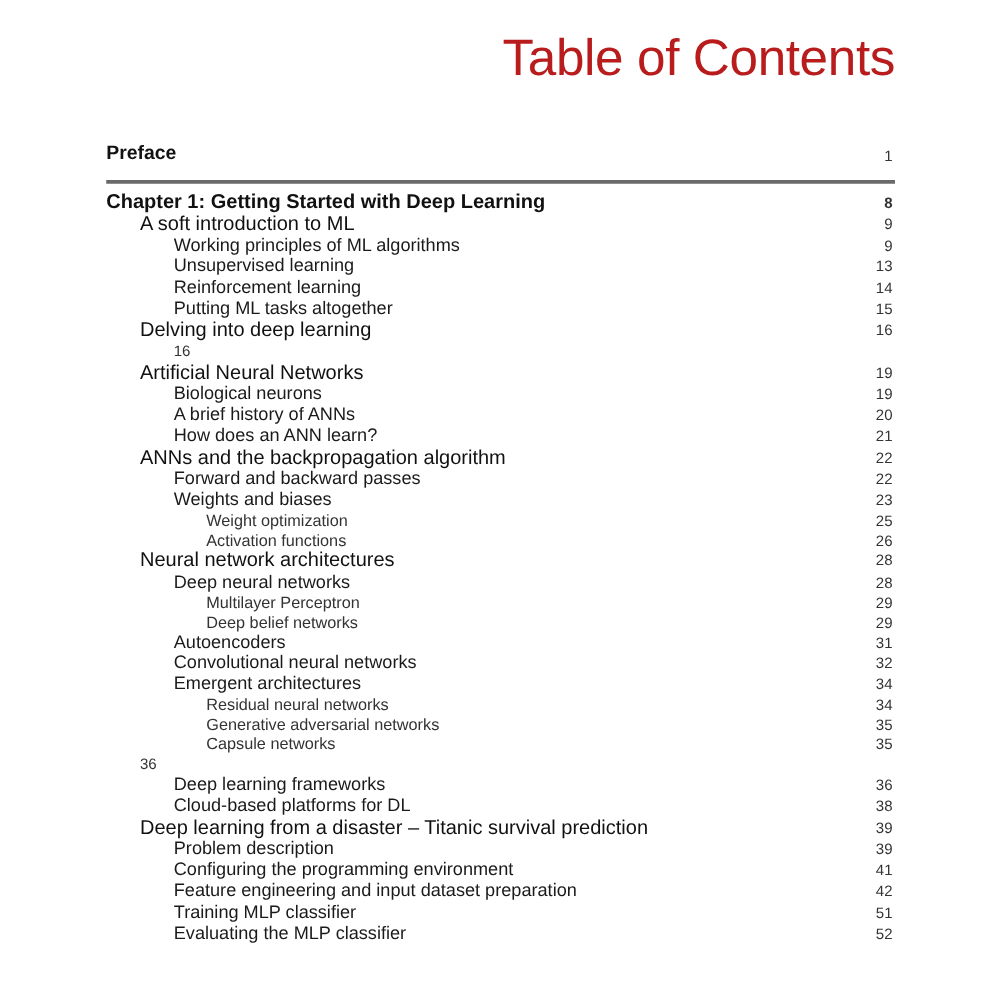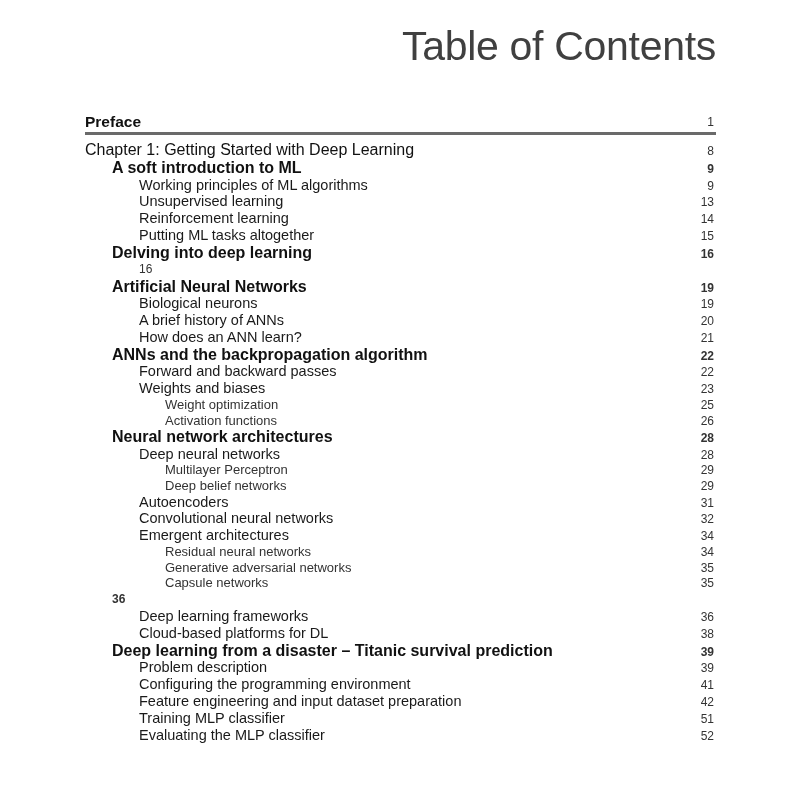--- a/index.html
+++ b/index.html
@@ -15,37 +15,37 @@
       font-family: "Liberation Sans", sans-serif;
       color: #111111;
     }
     .page-title {
       position: absolute;
       right: 84px;
       top: 20px;
       font-size: 41px;
       font-weight: normal;
       letter-spacing: -0.3px;
-      color: #404040;
+      color: #b91c1c;
       margin: 0;
       line-height: 52px;
     }
     .toc {
       position: absolute;
       left: 85px;
       top: 112px;
       width: 631px;
     }
     .preface-row {
       display: flex;
       justify-content: space-between;
-      align-items: center;
+      align-items: flex-end;
       height: 20px;
       border-bottom: 3px solid #6a6a6a;
-      padding-bottom: 0px;
+      padding-bottom: 12px;
     }
     .preface-label {
       font-weight: bold;
       font-size: 15.5px;
       line-height: 18px;
     }
     .preface-page {
       font-size: 12px;
       color: #333;
       padding-right: 2px;
@@ -59,31 +59,32 @@
       justify-content: space-between;
       align-items: baseline;
       white-space: nowrap;
     }
     .row .page {
       font-size: 12px;
       color: #333;
       padding-right: 2px;
     }
     .lvl0 {
-      font-weight: normal;
+      font-weight: bold;
       font-size: 16px;
       height: 18px;
       line-height: 18px;
     }
     .lvl1 {
-      font-weight: bold;
+      font-weight: normal;
       font-size: 16px;
       height: 17.5px;
       line-height: 17.5px;
       padding-left: 27px;
+      align-items: center;
     }
     .lvl2 {
       font-size: 14.5px;
       height: 16.8px;
       line-height: 16.8px;
       padding-left: 54px;
       color: #1a1a1a;
     }
     .lvl3 {
       font-size: 13px;

